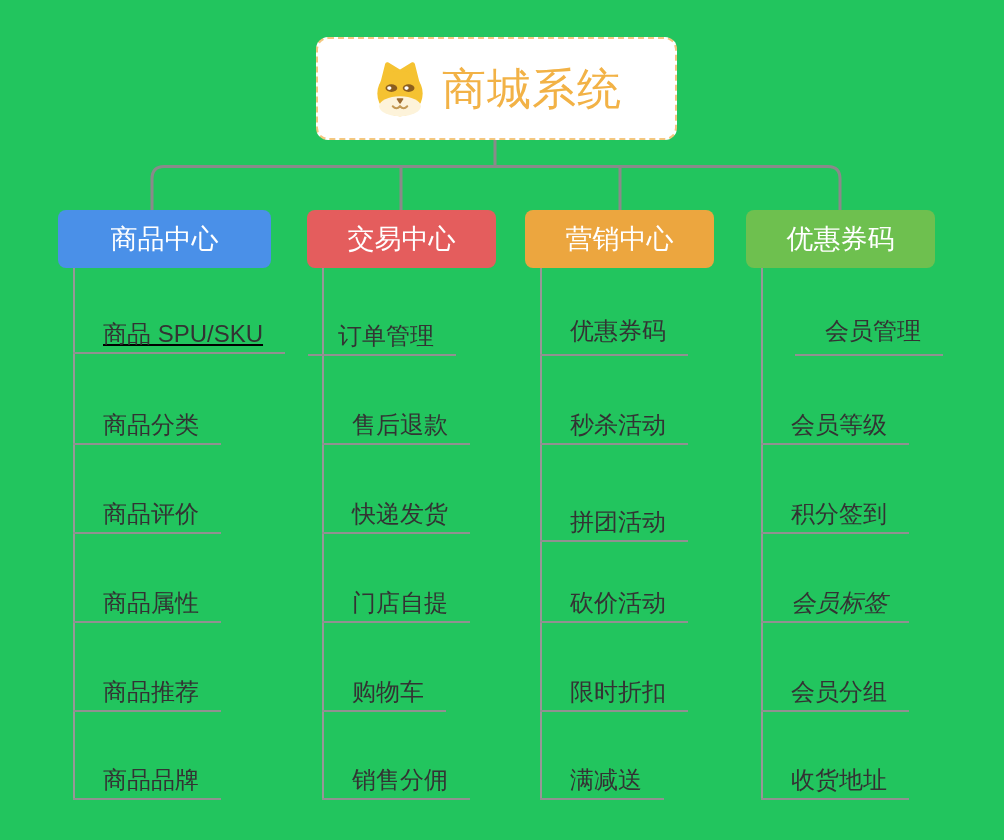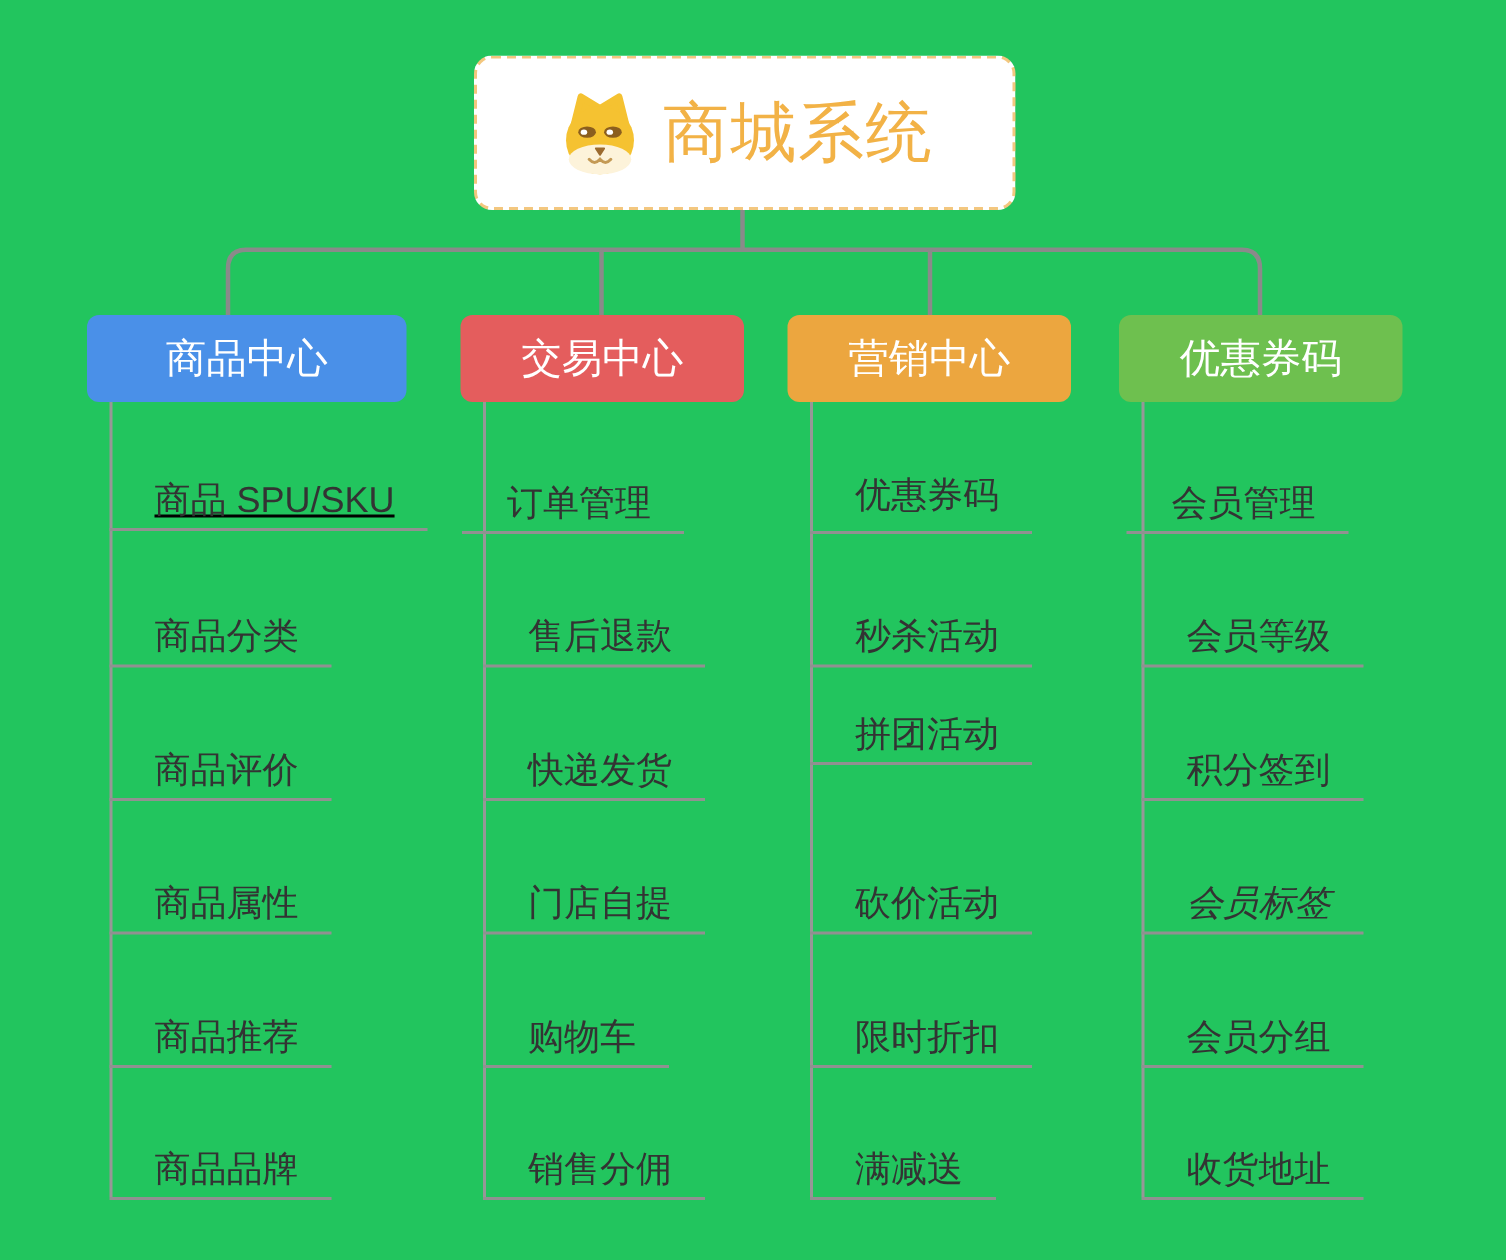--- a/index.html
+++ b/index.html
@@ -152,37 +152,37 @@
       <div class="branch-node" style="left: 525px; width: 189px; background: rgb(236, 166, 63);">
         <span>营销中心</span>
       </div>
       <div class="branch-stem" style="left: 540px; top: 268px; height: 530px;"></div>
       <div class="leaf-topic" style="left: 540px; top: 314px; align-items: center;">
         <span>优惠券码</span>
       </div>
       <div class="leaf-topic" style="left: 540px; top: 403px;">
         <span>秒杀活动</span>
       </div>
-      <div class="leaf-topic" style="left: 540px; top: 468px;">
+      <div class="leaf-topic" style="left: 540px; top: 500px;">
         <span>拼团活动</span>
       </div>
       <div class="leaf-topic" style="left: 540px; top: 581px;">
         <span>砍价活动</span>
       </div>
       <div class="leaf-topic" style="left: 540px; top: 670px;">
         <span>限时折扣</span>
       </div>
       <div class="leaf-topic" style="left: 540px; top: 758px;">
         <span>满减送</span>
       </div>
       <div class="branch-node" style="left: 746px; width: 189px; background: rgb(110, 192, 79);">
         <span>优惠券码</span>
       </div>
       <div class="branch-stem" style="left: 761px; top: 268px; height: 530px;"></div>
-      <div class="leaf-topic" style="left: 751px; top: 314px;">
+      <div class="leaf-topic" style="left: 795px; top: 314px; align-items: center;">
         <span>会员管理</span>
       </div>
       <div class="leaf-topic" style="left: 761px; top: 403px;">
         <span>会员等级</span>
       </div>
       <div class="leaf-topic" style="left: 761px; top: 492px;">
         <span>积分签到</span>
       </div>
       <div class="leaf-topic" style="left: 761px; top: 581px; font-style: italic;">
         <span>会员标签</span>

